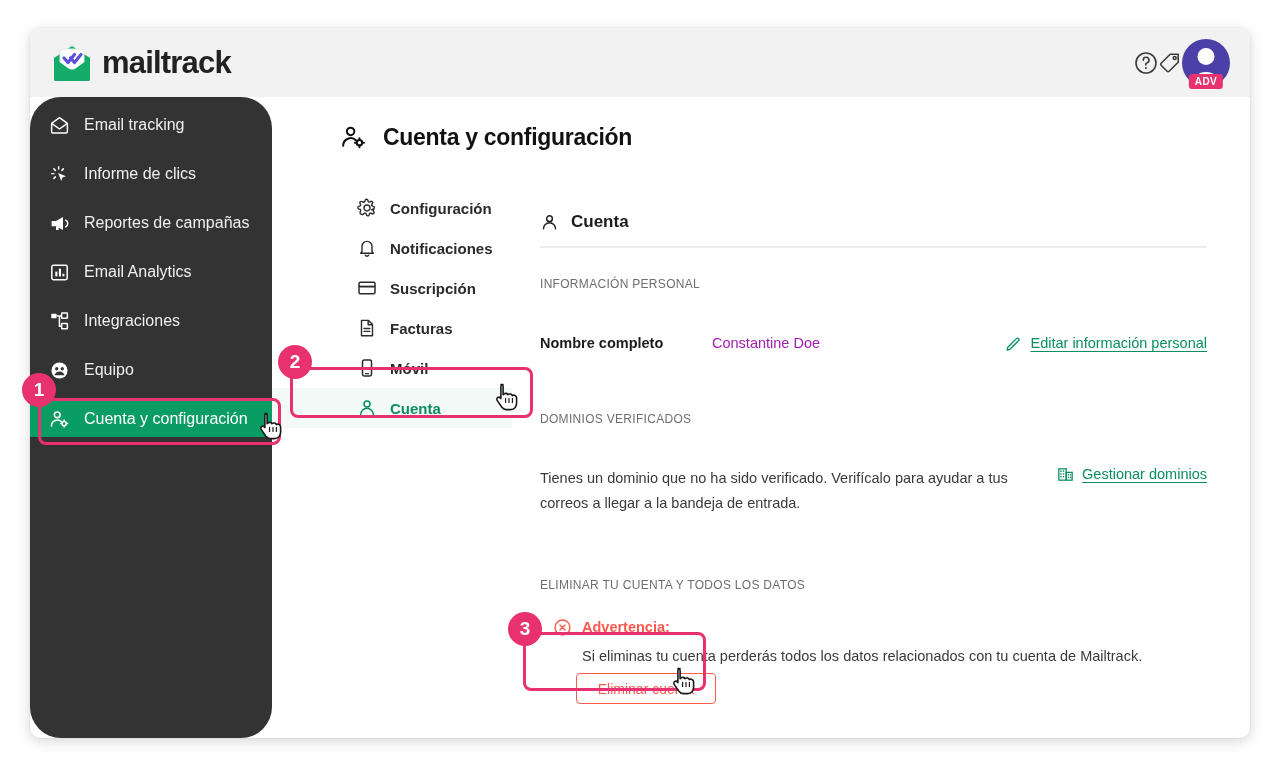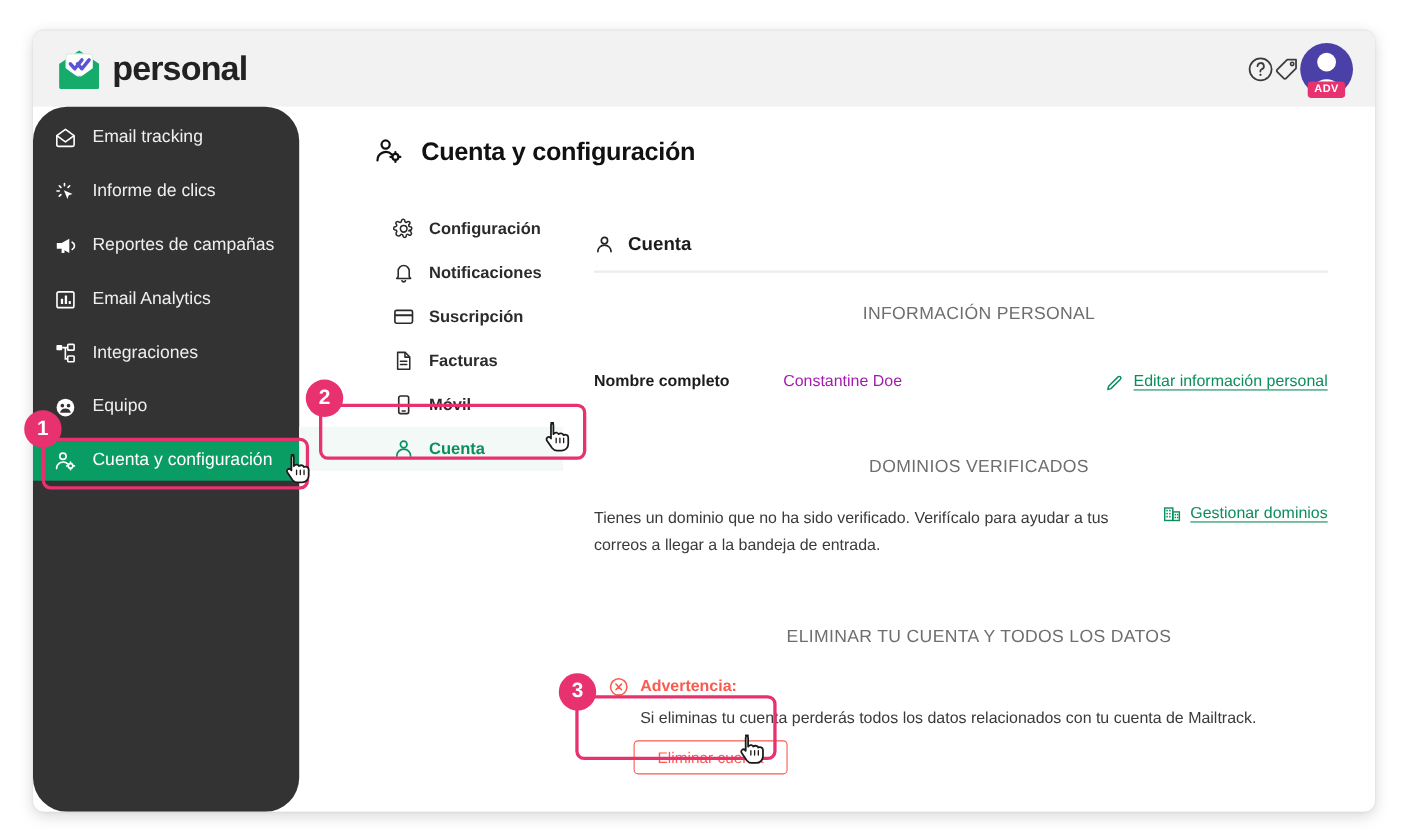--- a/index.html
+++ b/index.html
@@ -119,41 +119,41 @@
   }
   #section-head .sec-icon { width: 19px; height: 19px; color: #222; }
   #section-head .sec-title {
     margin-left: 12px; font-size: 17px; font-weight: bold; color: #1c1c1c;
   }
   #section-rule {
     margin-top: 14px; height: 2px; background: #ececec; width: 667px;
   }
 
   .group-label {
-    margin-top: 29px; font-size: 16px; color: #6e6e6e; letter-spacing: 0.3px; text-align: center;
+    margin-top: 29px; font-size: 12px; color: #6e6e6e; letter-spacing: 0.3px;
   }
 
   .field-row {
     margin-top: 44px; display: flex; align-items: flex-start;
     width: 667px; position: relative;
   }
   .field-name { font-size: 14.5px; font-weight: bold; color: #1c1c1c; width: 172px; }
   .field-value { font-size: 14.5px; color: #a21caf; }
   .action-link {
     position: absolute; right: 0; top: 0;
     display: flex; align-items: flex-start; cursor: pointer;
   }
   .action-link .al-icon { width: 17px; height: 17px; color: #0a8f5c; flex: 0 0 17px; }
   .action-link .al-text {
     margin-left: 8px; font-size: 14.5px; color: #0a8f5c;
     text-decoration: underline; text-underline-offset: 3px;
   }
 
   #domain-body {
-    margin-top: 25px; width: 667px; position: relative;
+    margin-top: 40px; width: 667px; position: relative;
   }
   #domain-text {
     font-size: 14.5px; color: #3a3a3a; line-height: 1.72; width: 486px;
   }
 
   #warn-block { margin-top: 26px; margin-left: 13px; }
   #warn-head { display: flex; align-items: center; }
   #warn-icon { width: 19px; height: 19px; color: #fa5a50; flex: 0 0 19px; }
   #warn-title {
     margin-left: 10px; font-size: 14.5px; font-weight: bold; color: #fa5a50;
@@ -206,21 +206,21 @@
 
   <div id="app-header">
     <div id="brand">
       <svg id="brand-logo" viewBox="0 0 42 38">
         <path d="M3 14 L21 2 L39 14 L39 35 Q39 37 37 37 L5 37 Q3 37 3 35 Z" fill="#14ab6b"></path>
         <rect x="9" y="5" width="24" height="20" rx="2.5" fill="#ffffff" stroke="#d8eee3" stroke-width="1"></rect>
         <path d="M13 14 l4 4.5 l6.5 -8" fill="none" stroke="#5b53d6" stroke-width="3.2" stroke-linecap="round" stroke-linejoin="round"></path>
         <path d="M19.5 14 l4 4.5 l6.5 -8" fill="none" stroke="#5b53d6" stroke-width="3.2" stroke-linecap="round" stroke-linejoin="round"></path>
         <path d="M3 14 L21 27 L39 14 L39 35 Q39 37 37 37 L5 37 Q3 37 3 35 Z" fill="#14ab6b"></path>
       </svg>
-      <span id="brand-name">personal</span>
+      <span id="brand-name">mailtrack</span>
     </div>
 
     <div id="header-actions">
       <svg class="hdr-icon" viewBox="0 0 24 24">
         <circle cx="12" cy="12" r="10" fill="none" stroke="currentColor" stroke-width="1.6"></circle>
         <path d="M9.2 9.2a2.9 2.9 0 1 1 3.6 2.8c-.7.25-1 .8-1 1.6v.4" fill="none" stroke="currentColor" stroke-width="1.6" stroke-linecap="round"></path>
         <circle cx="11.9" cy="17" r="1.05" fill="currentColor"></circle>
       </svg>
 
       <svg class="hdr-icon" viewBox="0 0 24 24">

